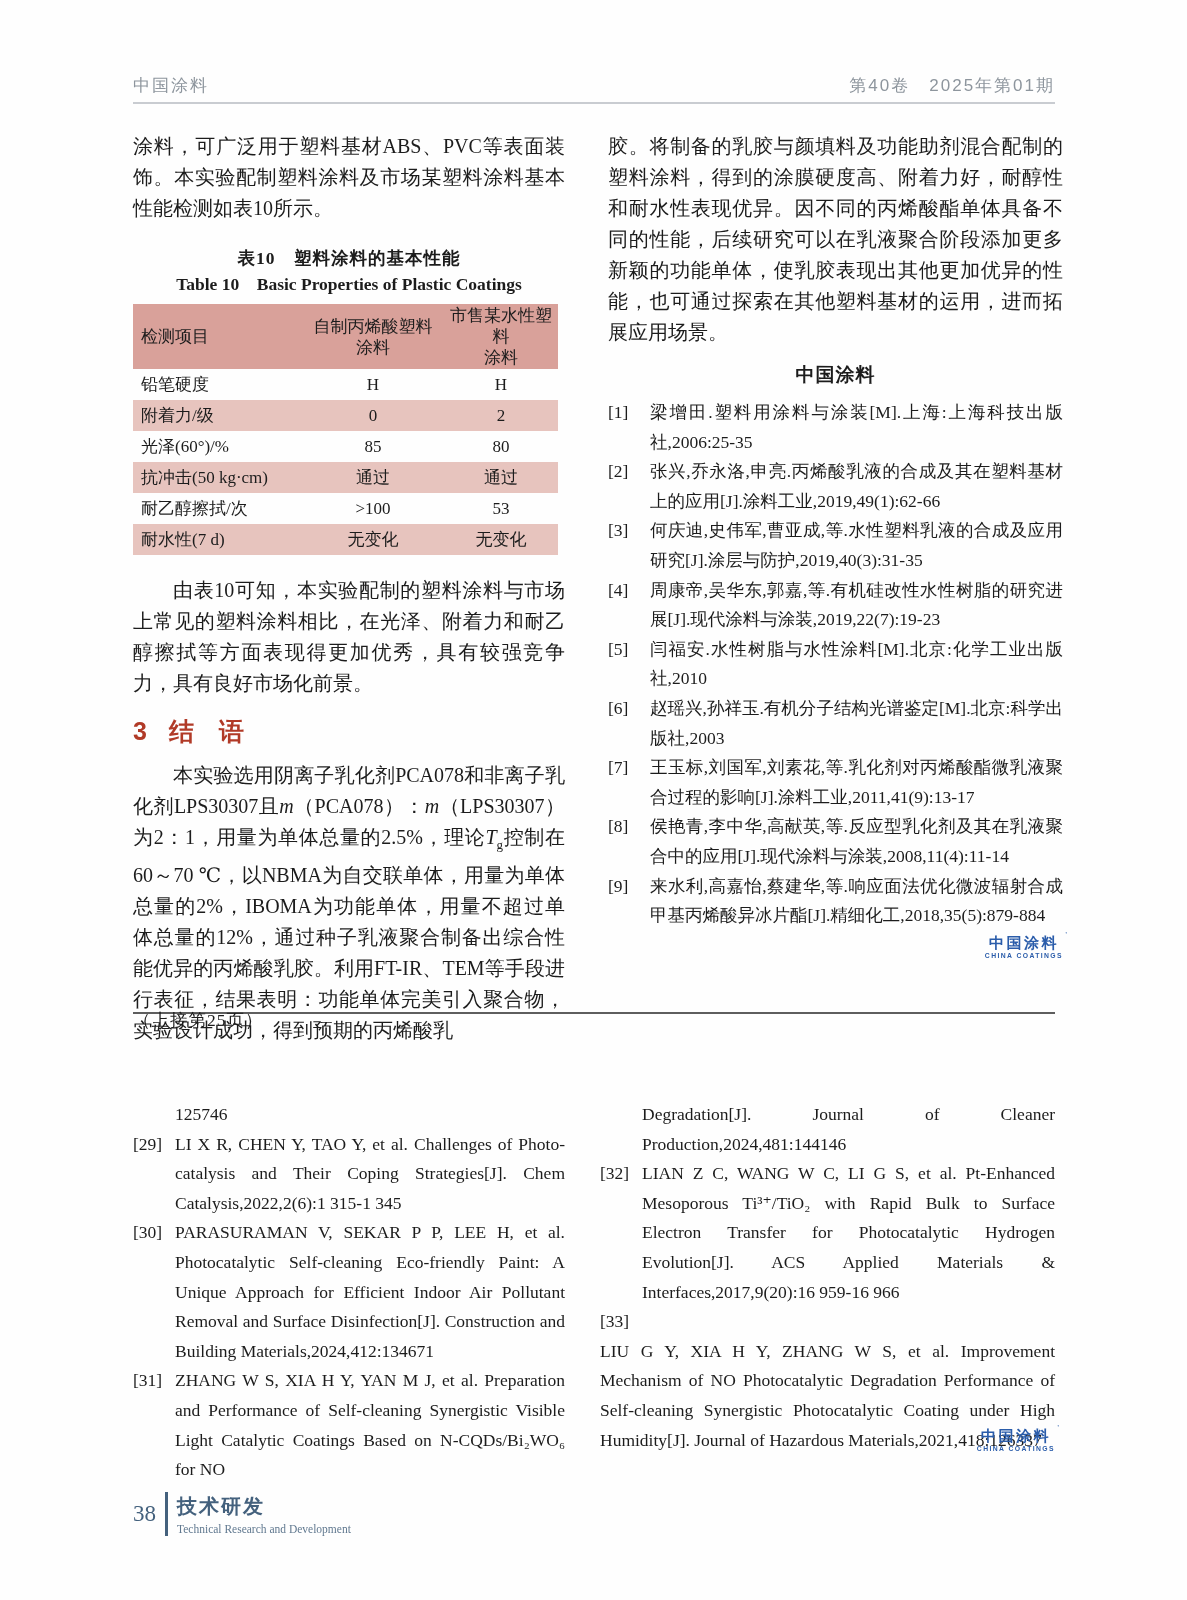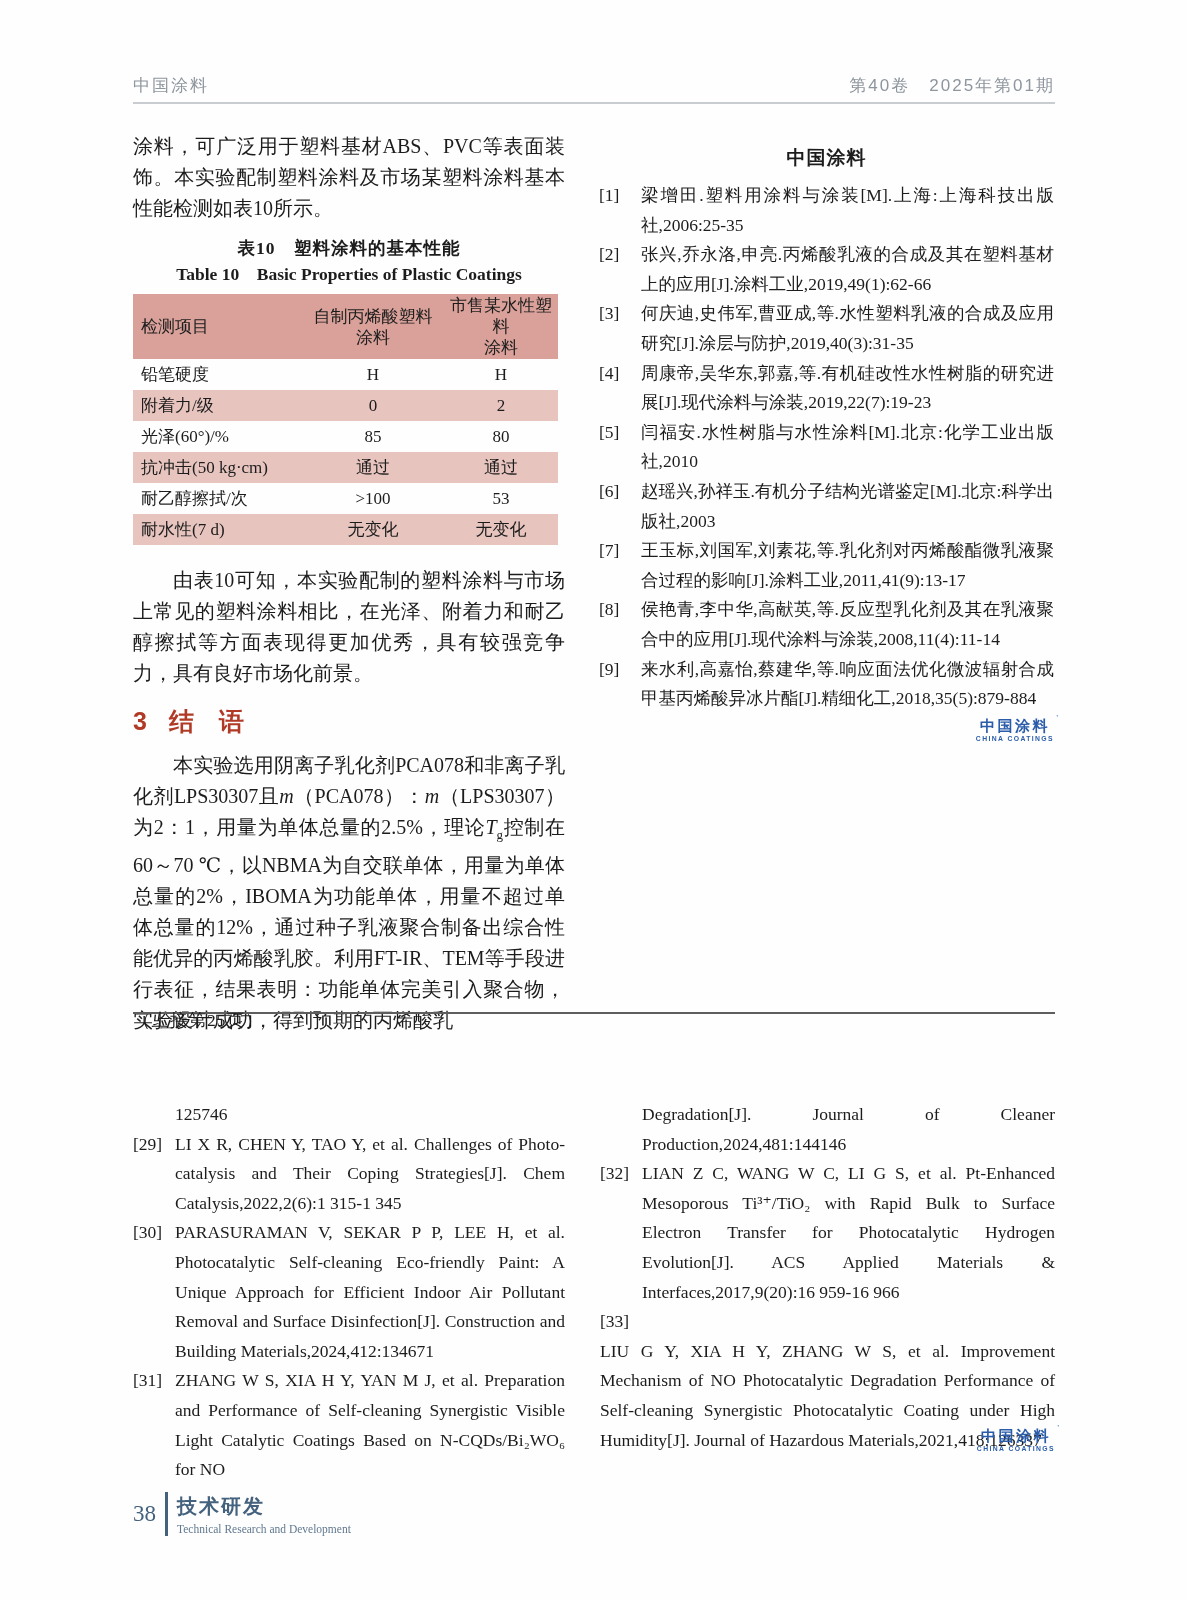--- a/index.html
+++ b/index.html
@@ -10,25 +10,25 @@
   }
   
   .page-header{
     position:absolute;top:74px;left:133px;width:922px;
     display:flex;justify-content:space-between;align-items:flex-end;
     font-family:"Liberation Sans","DejaVu Sans",sans-serif;
     font-size:17px;color:#8d959d;letter-spacing:2px;
   }
   .header-rule{position:absolute;top:102px;left:133px;width:922px;border-top:2px solid #c9ccd1;}
   
-  .main{position:absolute;top:131px;left:133px;width:922px;display:grid;grid-template-columns:432px 455px;column-gap:34px;}
+  .main{position:absolute;top:131px;left:133px;width:922px;display:grid;grid-template-columns:432px 455px;column-gap:43px;}
   .para{font-size:20px;line-height:31px;text-align:justify;text-justify:inter-ideograph;}
   .indent{text-indent:2em;}
   
-  .tbl-block{margin-top:12px;}
+  .tbl-block{margin-top:22px;}
   .tbl-title-cn{font-weight:bold;font-size:17.5px;text-align:center;letter-spacing:1px;}
   .tbl-title-en{font-weight:bold;font-size:17.5px;text-align:center;margin-top:2px;}
   table.tbl{width:425px;border-collapse:collapse;margin-top:8px;font-size:17px;}
   table.tbl th{white-space:pre-line;font-weight:normal;height:50px;vertical-align:middle;text-align:center;line-height:21px;}
   table.tbl td{height:31px;text-align:center;padding:0;}
   table.tbl td.c1,table.tbl th.c1{text-align:left;padding-left:8px;width:160px;}
   table.tbl .col2{width:140px;}
   
   .sec-heading{
     margin-top:16px;display:flex;align-items:baseline;
@@ -132,20 +132,21 @@
 
       <div class="sec-heading" style="color:#b13a27;">
         <span class="num">3</span>
         <span>结　语</span>
       </div>
 
       <p class="para indent" style="margin:12px 0 0 0;"><span>本实验选用阴离子乳化剂PCA078和非离子乳化剂LPS30307且</span><i>m</i><span>（PCA078）：</span><i>m</i><span>（LPS30307）为2：1，用量为单体总量的2.5%，理论</span><i>T</i><sub style="font-size:13px;">g</sub><span>控制在60～70 ℃，以NBMA为自交联单体，用量为单体总量的2%，IBOMA为功能单体，用量不超过单体总量的12%，通过种子乳液聚合制备出综合性能优异的丙烯酸乳胶。利用FT-IR、TEM等手段进行表征，结果表明：功能单体完美引入聚合物，实验设计成功，得到预期的丙烯酸乳</span></p>
     </div>
 
     <div class="col-right">
+      <p class="para" style="margin:0;">胶。将制备的乳胶与颜填料及功能助剂混合配制的塑料涂料，得到的涂膜硬度高、附着力好，耐醇性和耐水性表现优异。因不同的丙烯酸酯单体具备不同的性能，后续研究可以在乳液聚合阶段添加更多新颖的功能单体，使乳胶表现出其他更加优异的性能，也可通过探索在其他塑料基材的运用，进而拓展应用场景。</p>
 
       <div class="ref-heading">中国涂料</div>
 
       <div>
         <div class="ref">
           <span class="ref-label">[1]</span>
           <span class="ref-text">梁增田.塑料用涂料与涂装[M].上海:上海科技出版社,2006:25-35</span>
         </div>
         <div class="ref">
           <span class="ref-label">[2]</span>

